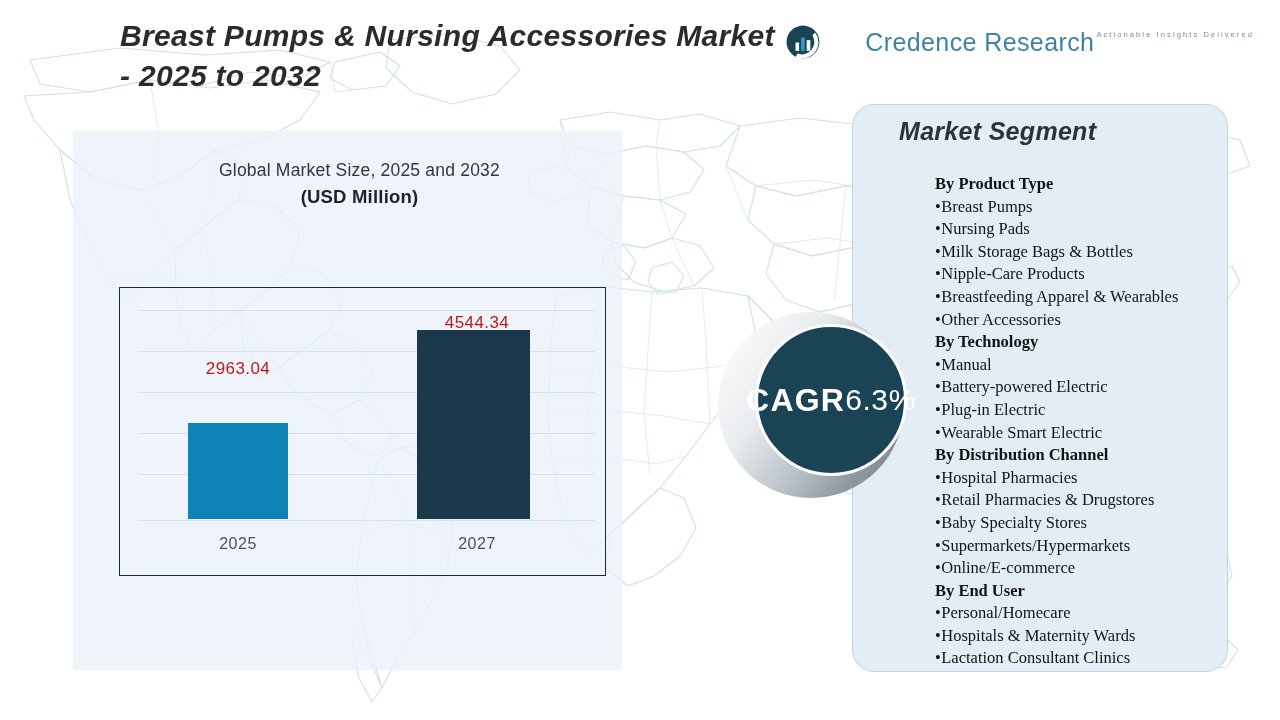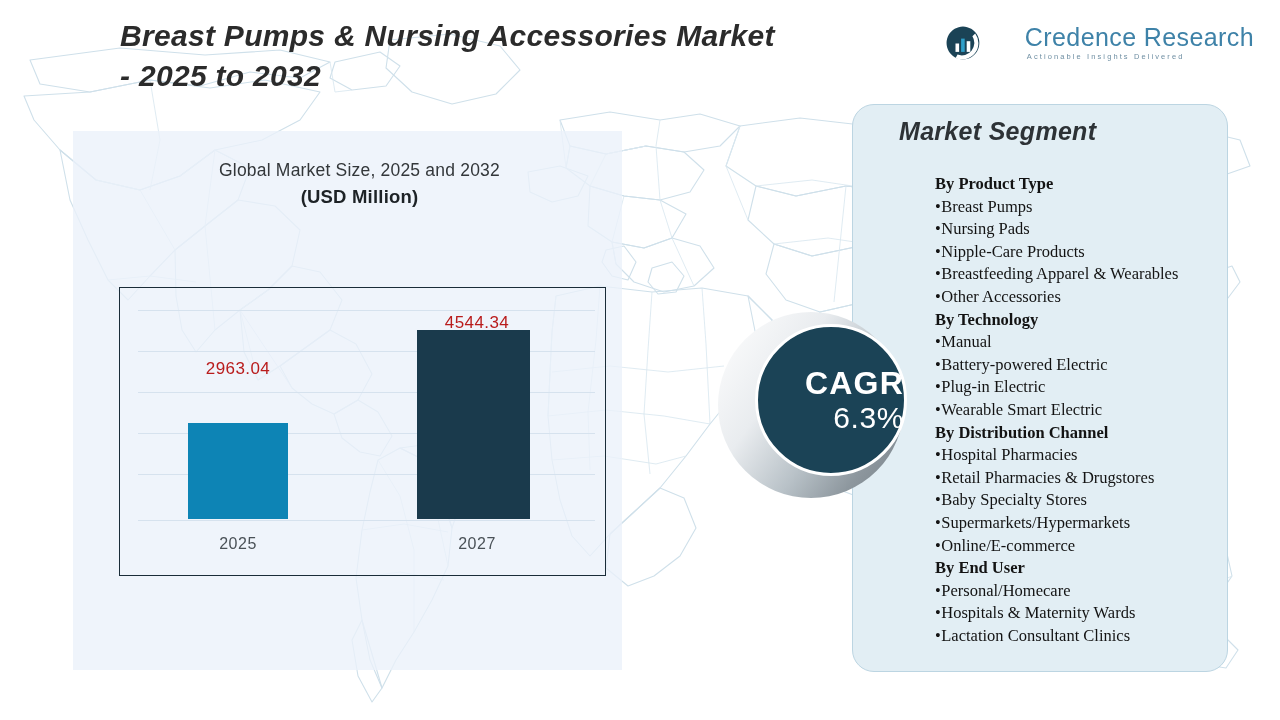--- a/index.html
+++ b/index.html
@@ -52,21 +52,21 @@
   #logo {
     position: absolute;
     right: 26px;
     top: 24px;
     z-index: 6;
     display: flex;
     align-items: center;
     gap: 9px;
   }
   #logo-mark { flex: 0 0 auto; }
-  .logo-text-wrap { display: flex; flex-direction: column; margin-left: 35px; }
+  .logo-text-wrap { display: flex; flex-direction: row; margin-left: 35px; }
   .logo-name {
     font-family: "Liberation Sans", sans-serif;
     font-size: 25px;
     line-height: 27px;
     color: #3e82a8;
     letter-spacing: 0.4px;
     white-space: nowrap;
   }
   .logo-tag {
     font-family: "Liberation Sans", sans-serif;
@@ -185,22 +185,22 @@
     left: 755px;
     top: 324px;
     width: 152px;
     height: 152px;
     border-radius: 50%;
     background: #1b4356;
     border: 3px solid #ffffff;
     box-sizing: border-box;
     z-index: 8;
     display: flex;
-    flex-direction: column;
-    align-items: flex-end;
+    flex-direction: row;
+    align-items: center;
     justify-content: center;
   }
   .cagr-title {
     font-family: "Liberation Sans", sans-serif;
     font-weight: bold;
     font-size: 32px;
     line-height: 36px;
     color: #ffffff;
     letter-spacing: 1.2px;
   }
@@ -415,20 +415,21 @@
   </div>
 
   <div id="right-panel">
     <div id="segment-heading">Market Segment</div>
     <div id="segment-list">
 
       <div class="seg-group">
         <div class="seg-group-title">By Product Type</div>
         <div class="seg-item"><span class="bullet">•</span><span>Breast Pumps</span></div>
         <div class="seg-item"><span class="bullet">•</span><span>Nursing Pads</span></div>
+        <div class="seg-item"><span class="bullet">•</span><span>Milk Storage Bags &amp; Bottles</span></div>
         <div class="seg-item"><span class="bullet">•</span><span>Nipple-Care Products</span></div>
         <div class="seg-item"><span class="bullet">•</span><span>Breastfeeding Apparel &amp; Wearables</span></div>
         <div class="seg-item"><span class="bullet">•</span><span>Other Accessories</span></div>
       </div>
 
       <div class="seg-group">
         <div class="seg-group-title">By Technology</div>
         <div class="seg-item"><span class="bullet">•</span><span>Manual</span></div>
         <div class="seg-item"><span class="bullet">•</span><span>Battery-powered Electric</span></div>
         <div class="seg-item"><span class="bullet">•</span><span>Plug-in Electric</span></div>

